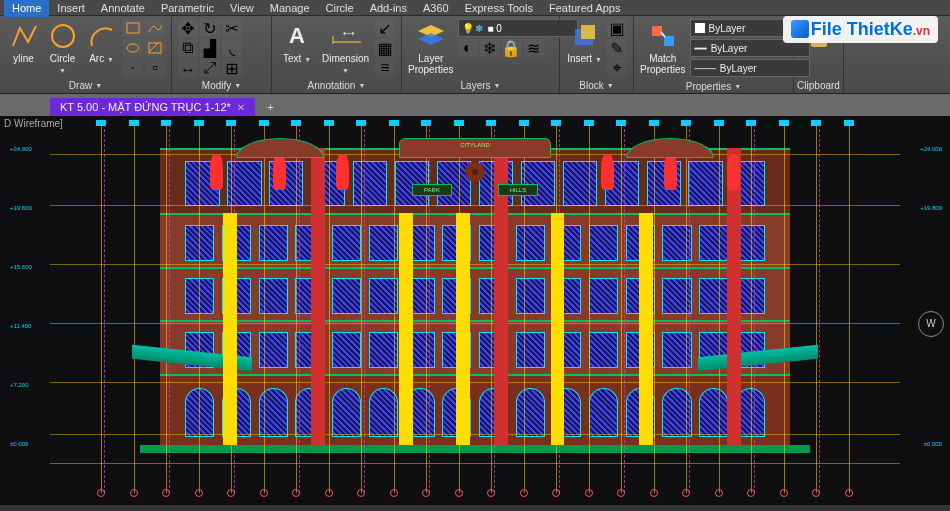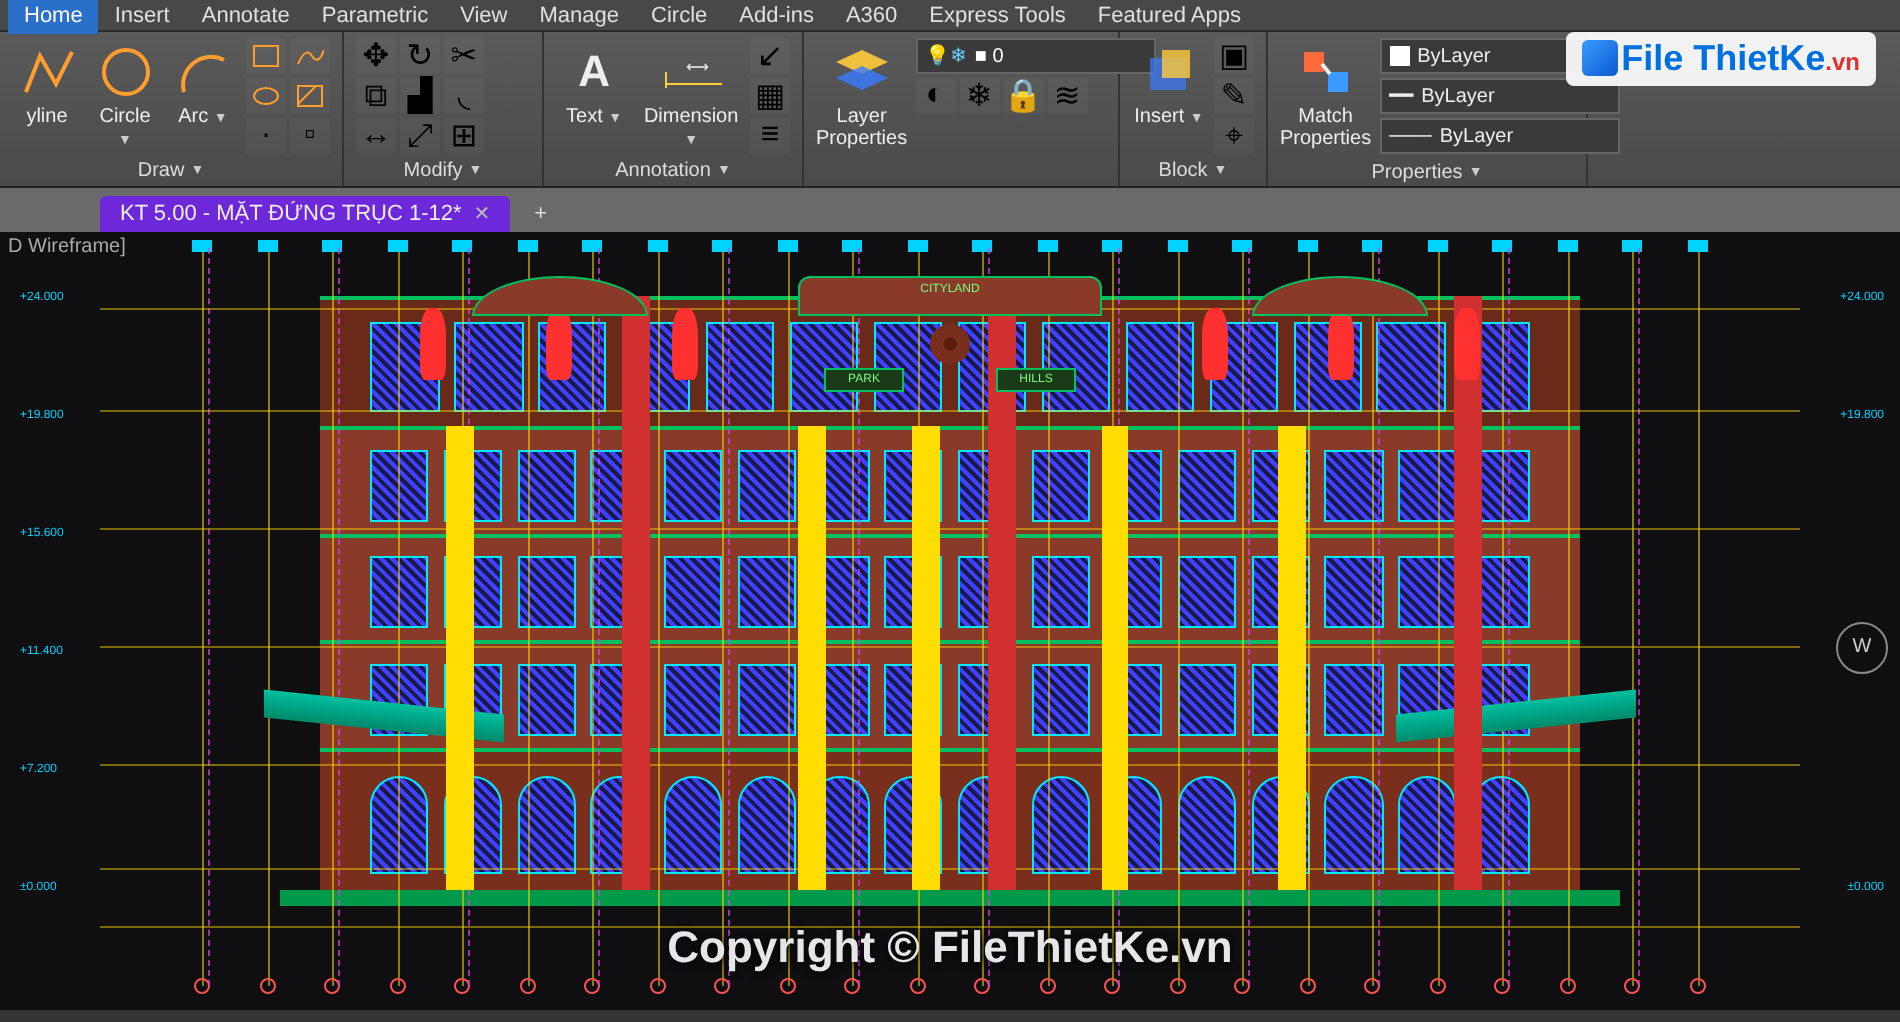--- a/index.html
+++ b/index.html
@@ -221,20 +221,24 @@
             <span style="color:#fff;margin-left:4px">■ 0</span>
           </div>
         <div style="display:flex;gap:2px">
           <div class="sm">◐</div>
           <div class="sm">❄</div>
           <div class="sm">🔒</div>
           <div class="sm">≋</div>
         </div>
       </div>
     </div>
+    <div class="panel-title">
+        <span>Layers</span> 
+        <span class="tri">▼</span>
+      </div>
   </div>
 
   <div class="panel" style="width:74px">
     <div class="panel-body">
       <div class="big-btn">
         <div class="icon-box">
             <svg width="28" height="26">
               <rect x="4" y="6" width="18" height="16" fill="#3a7aff" opacity="0.7"></rect>
               <rect x="10" y="2" width="14" height="14" fill="#ffcc3a" opacity="0.8"></rect>
             </svg>
@@ -276,20 +280,33 @@
       </div>
     </div>
     <div class="panel-title">
         <span>Properties</span> 
         <span class="tri">▼</span>
       </div>
   </div>
 
 
 
+  <div class="panel" style="width:50px">
+    <div class="panel-body">
+      <div class="big-btn" style="width:38px">
+        <div class="icon-box">
+            <svg width="24" height="26">
+              <rect x="4" y="4" width="16" height="20" fill="#d8b060" rx="2"></rect>
+              <rect x="8" y="2" width="8" height="5" fill="#888" rx="1"></rect>
+            </svg>
+          </div>
+      </div>
+    </div>
+    <div class="panel-title">Clipboard</div>
+  </div>
 </div>
 
 <div class="tabstrip">
   <div class="doc-tab">
     <span>KT 5.00 - MẶT ĐỨNG TRỤC 1-12*</span>
     <span class="x">✕</span>
   </div>
   <div class="tab-plus">+</div>
 </div>
 
@@ -522,18 +539,17 @@
       <div class="marker-bot" style="left: 94%;"></div>
       <div class="grid-h" style="top: 8%;"></div>
       <div class="grid-h" style="top: 22%;"></div>
       <div class="grid-h" style="top: 38%;"></div>
       <div class="grid-h" style="top: 54%;"></div>
       <div class="grid-h" style="top: 70%;"></div>
       <div class="grid-h" style="top: 84%;"></div>
       <div class="grid-h" style="top: 92%;"></div>
     </div>
 
-  <div class="watermark-center">Copyright © FileThietKe.vn</div>
 </div>
 
 <div class="watermark-logo">
   <span class="cube"></span><span>File ThietKe</span><span class="vn">.vn</span>
 </div>
 
 </body></html>

